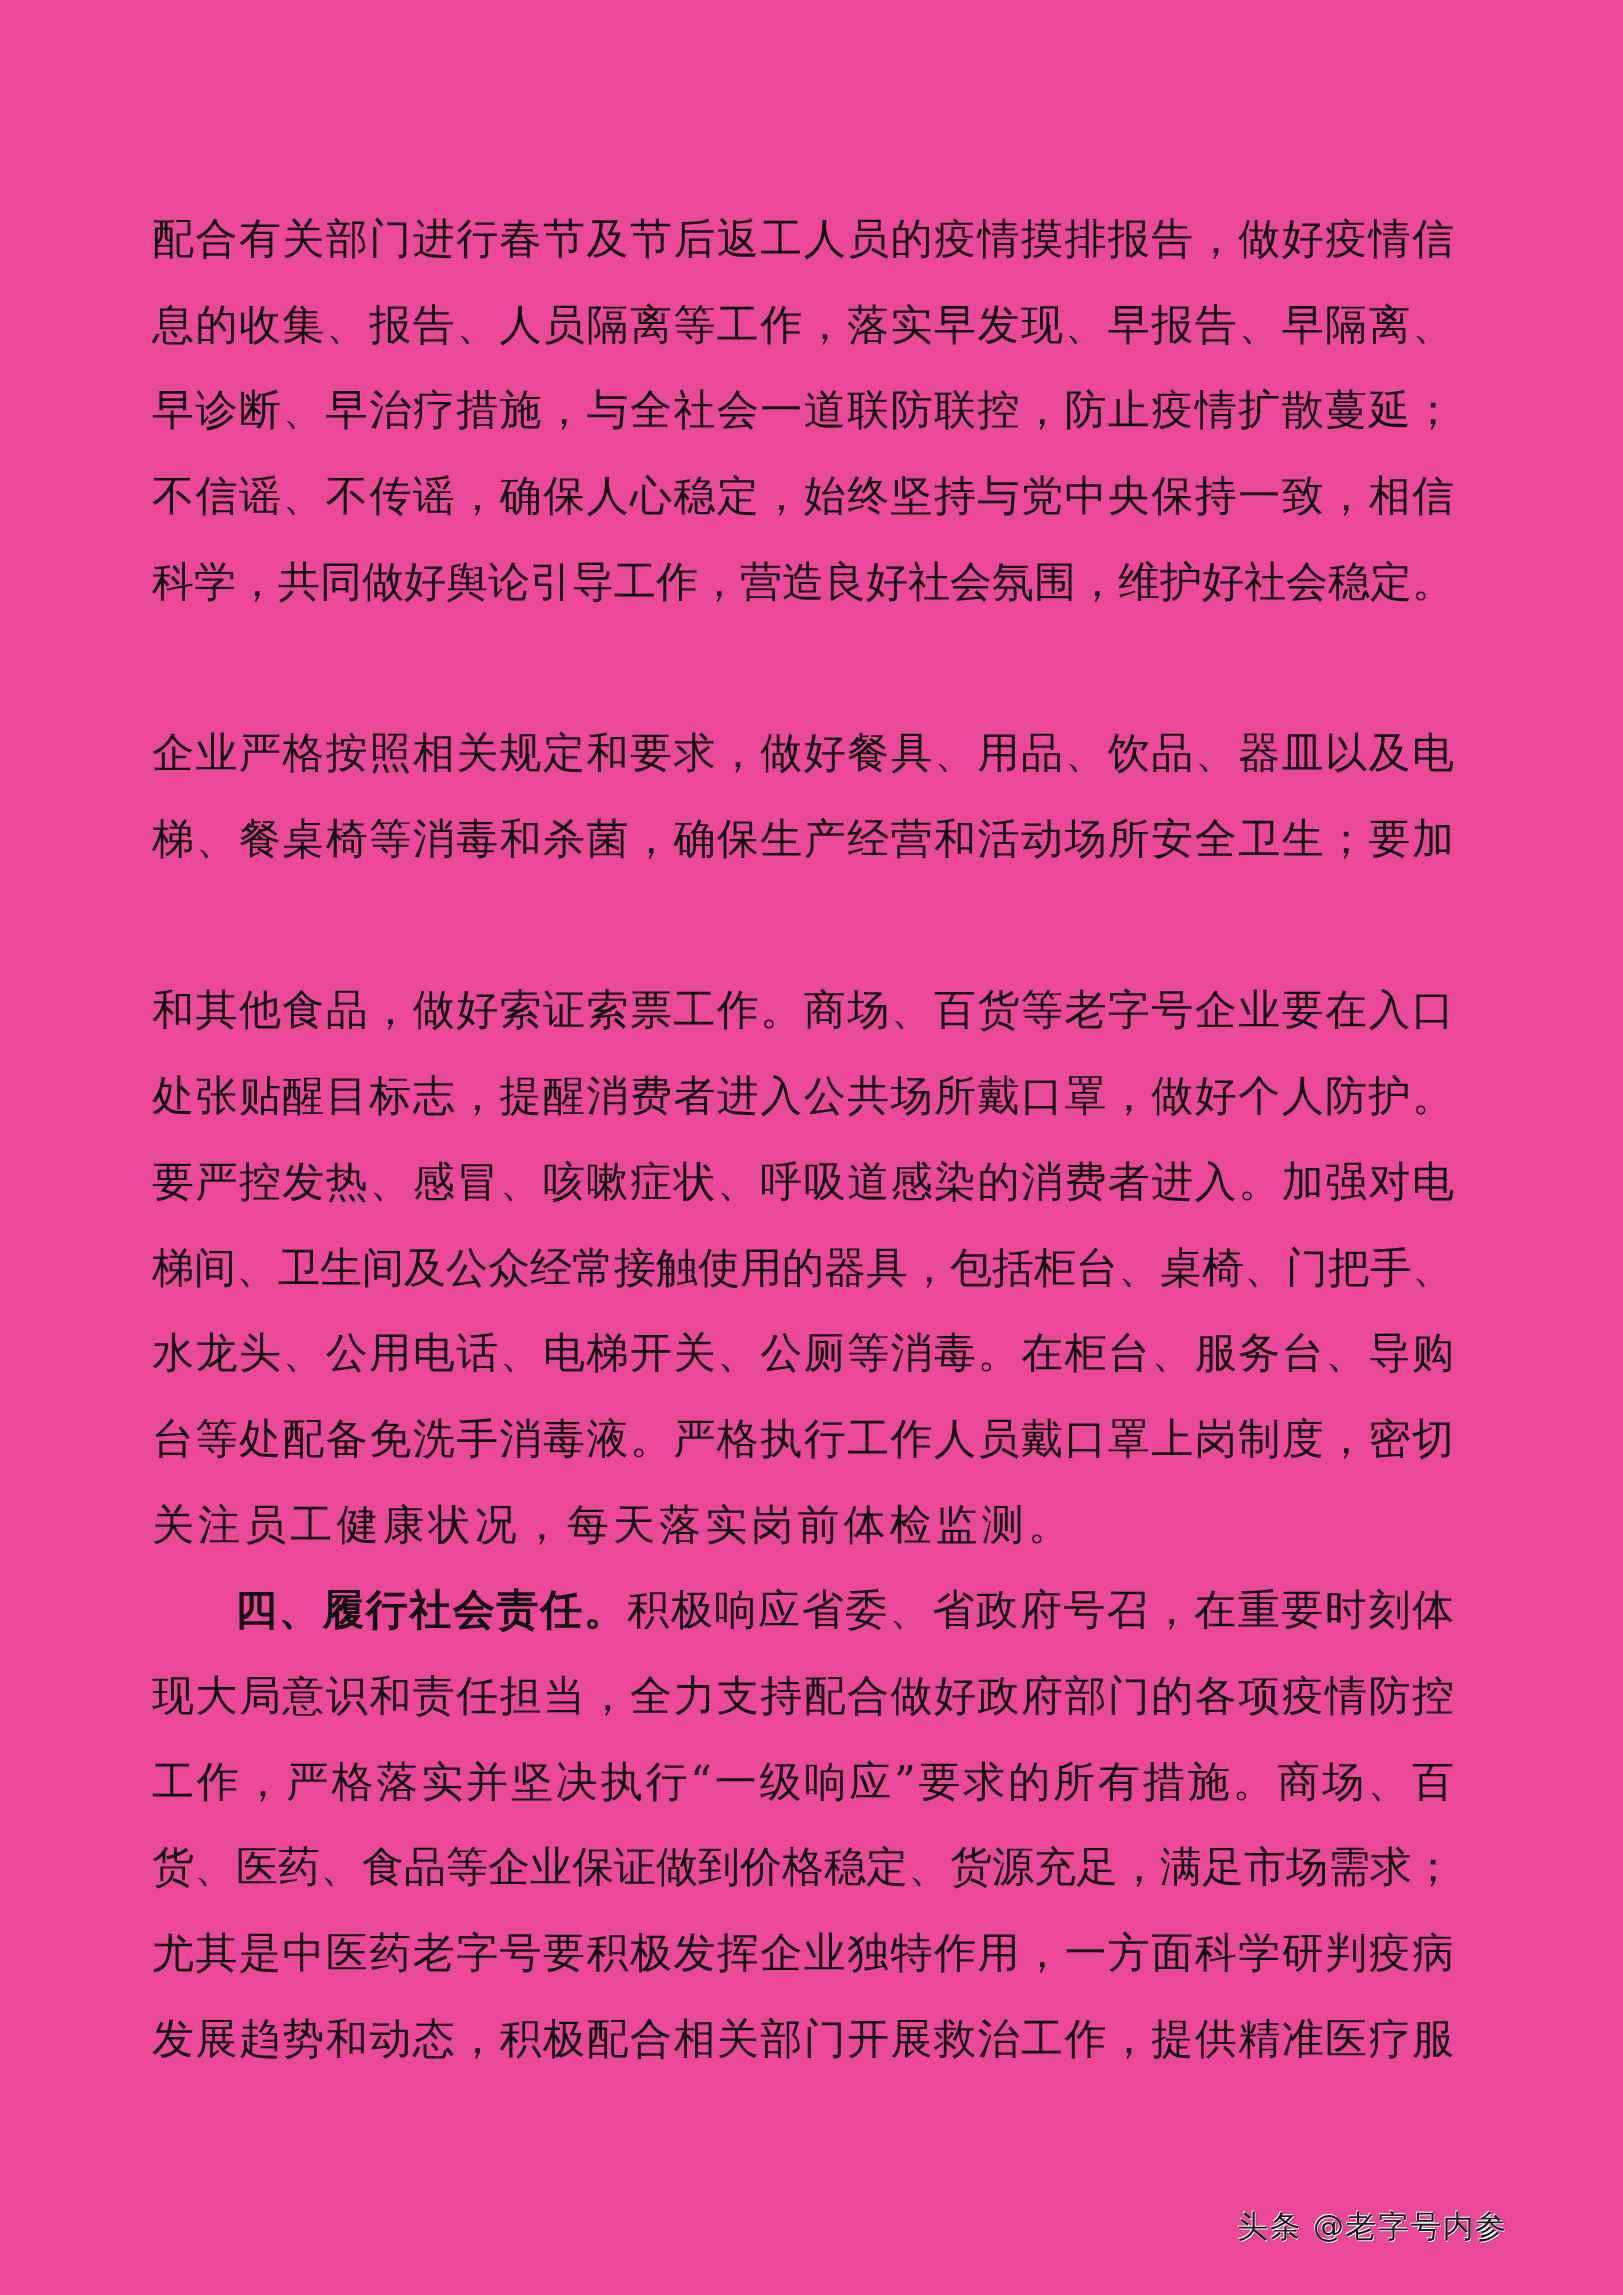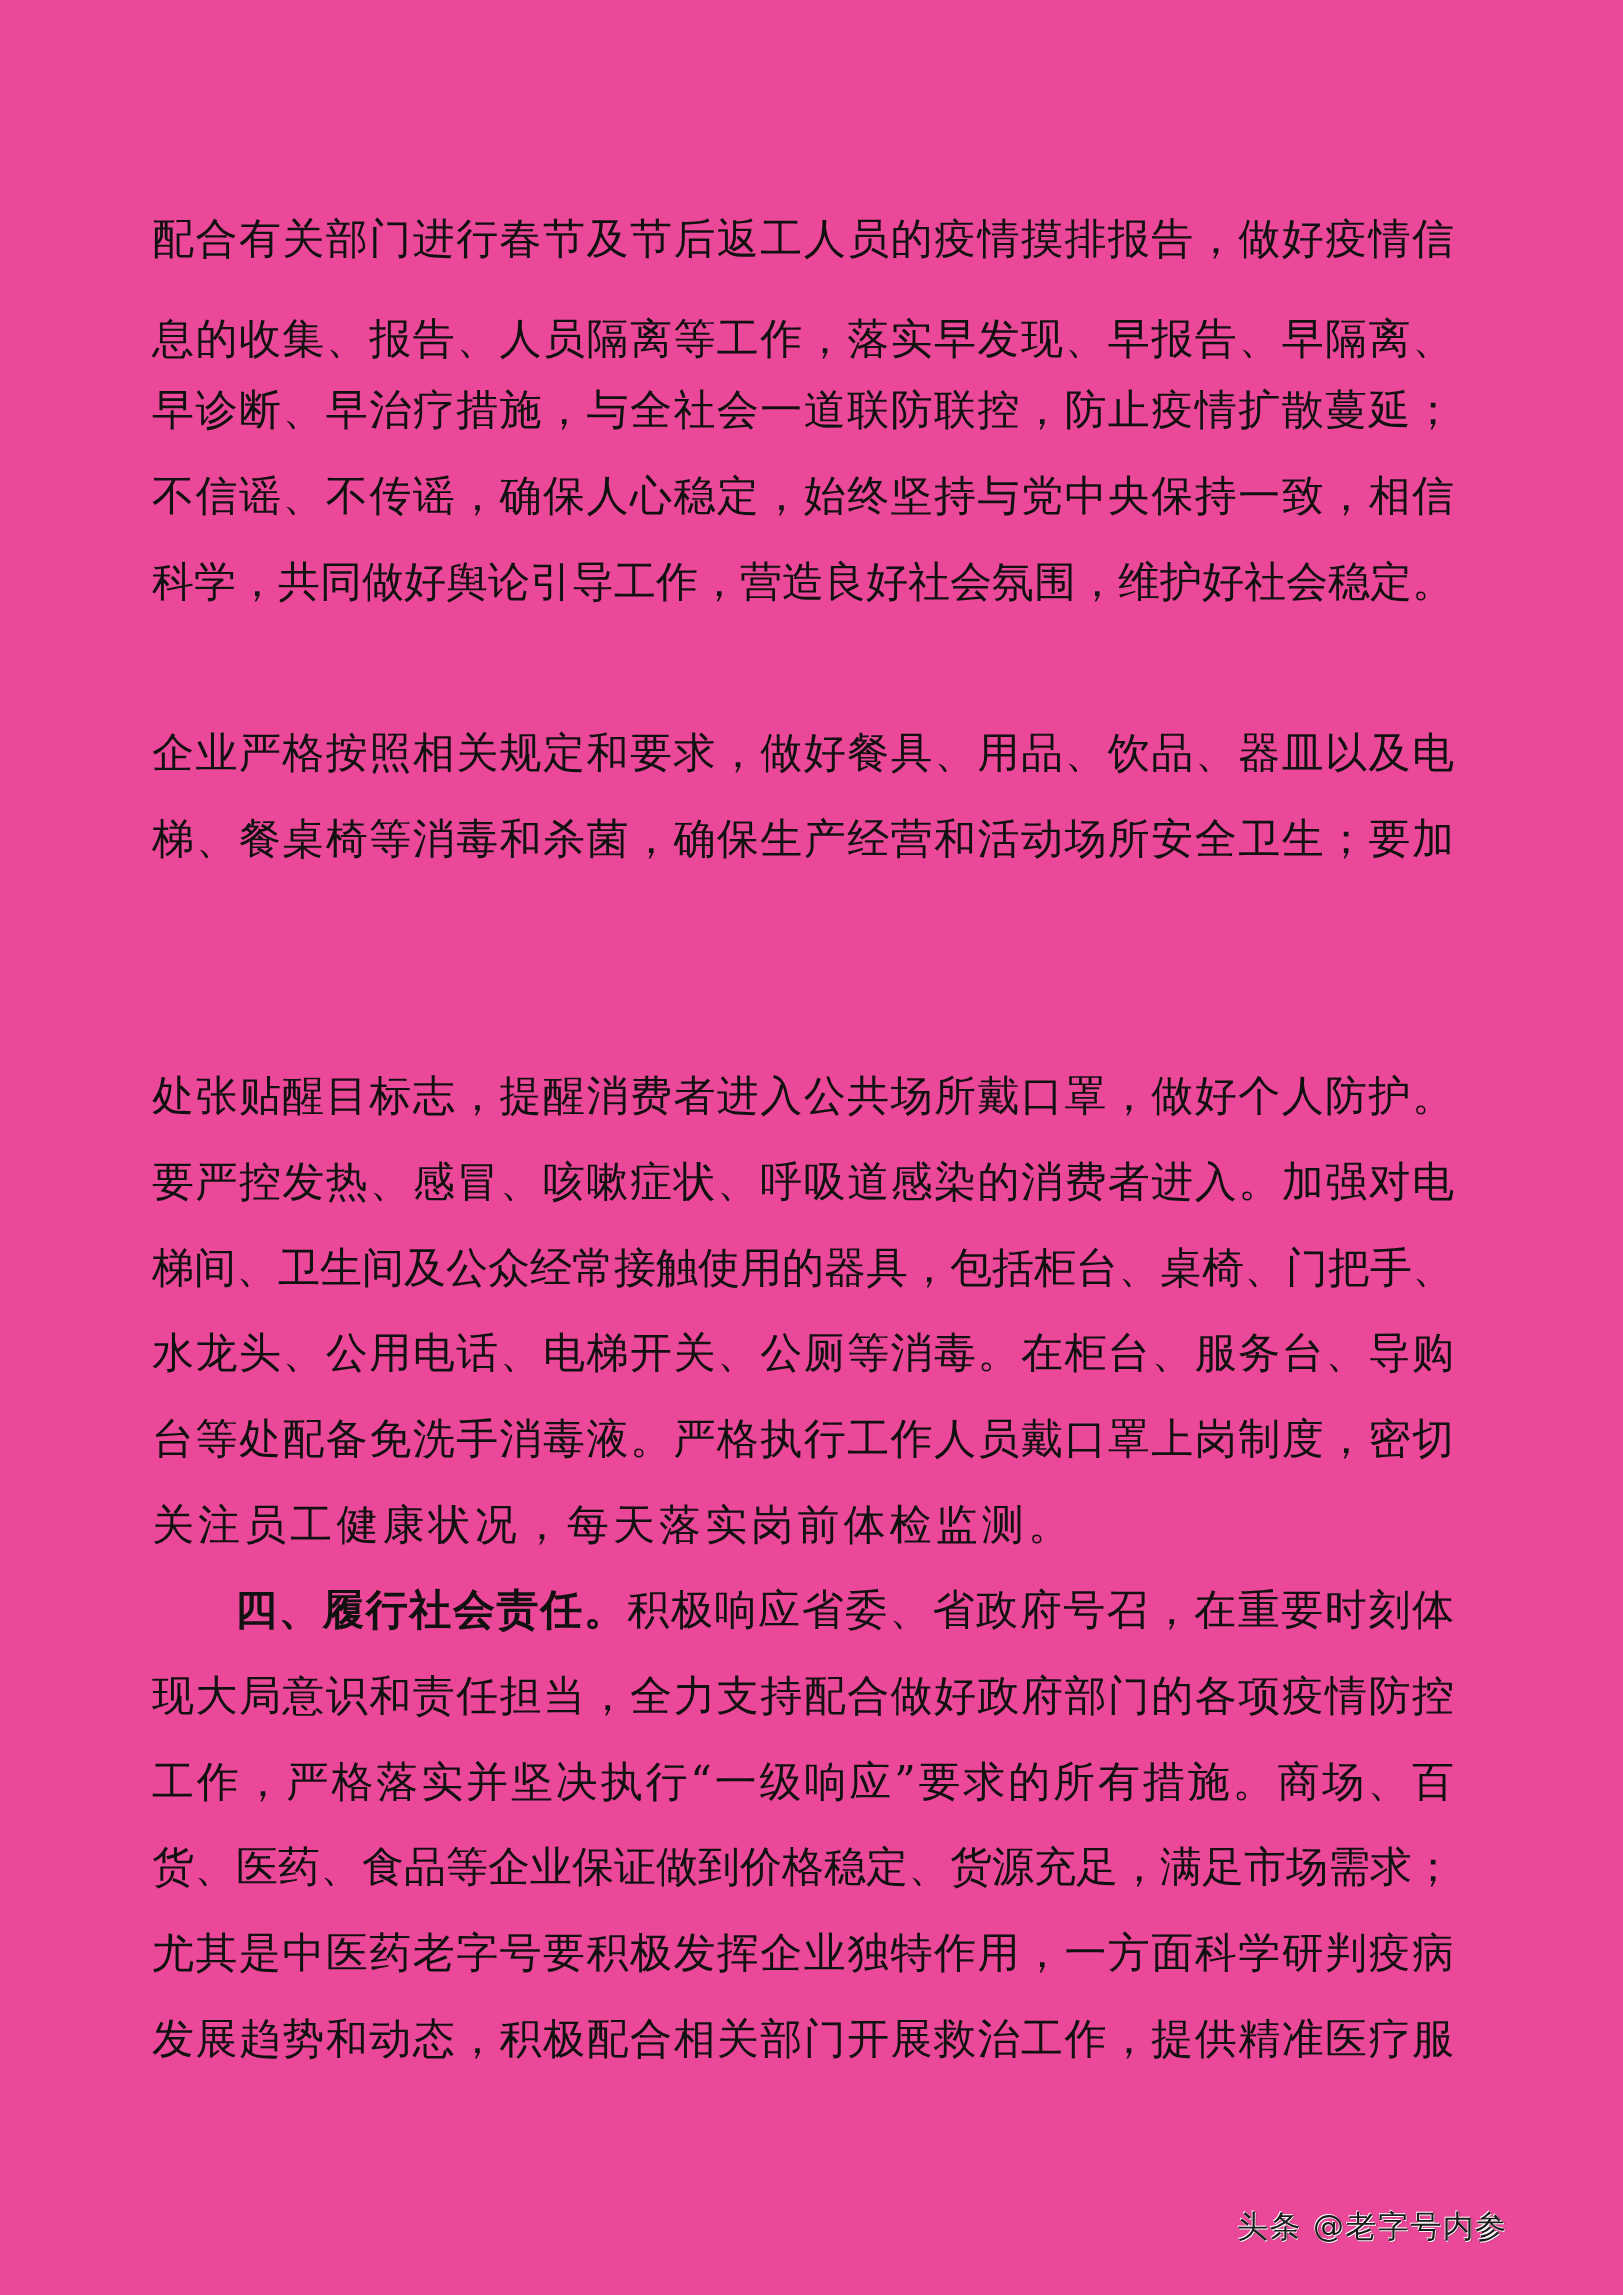--- a/index.html
+++ b/index.html
@@ -57,27 +57,28 @@
       text-shadow: 0.7px 0.7px 0 #ffffff, -0.7px -0.7px 0 #ffffff, 1.4px 1.4px 1.4px rgba(0,0,0,0.35);
       white-space: nowrap;
     }
   </style>
 </head>
 <body>
 
 <div class="page">
 
   <div class="line" style="top: 208px; letter-spacing: 0px;">配合有关部门进行春节及节后返工人员的疫情摸排报告，做好疫情信</div>
-  <div class="line" style="top: 308px; letter-spacing: 0px;">息的收集、报告、人员隔离等工作，落实早发现、早报告、早隔离、</div>
+  <div class="line" style="top: 294px; letter-spacing: 0px;">息的收集、报告、人员隔离等工作，落实早发现、早报告、早隔离、</div>
   <div class="line" style="top: 379px; letter-spacing: 0px;">早诊断、早治疗措施，与全社会一道联防联控，防止疫情扩散蔓延；</div>
   <div class="line" style="top: 465px; letter-spacing: 0px;">不信谣、不传谣，确保人心稳定，始终坚持与党中央保持一致，相信</div>
   <div class="line" style="top: 551px; letter-spacing: 0px;">科学，共同做好舆论引导工作，营造良好社会氛围，维护好社会稳定。</div>
 
   <div class="line" style="top: 722px; letter-spacing: 0px;">企业严格按照相关规定和要求，做好餐具、用品、饮品、器皿以及电</div>
   <div class="line" style="top: 808px; letter-spacing: 0px;">梯、餐桌椅等消毒和杀菌，确保生产经营和活动场所安全卫生；要加</div>
+  <div class="line" style="top: 979px; letter-spacing: 0px;">和其他食品，做好索证索票工作。商场、百货等老字号企业要在入口</div>
   <div class="line" style="top: 1065px; letter-spacing: 0px;">处张贴醒目标志，提醒消费者进入公共场所戴口罩，做好个人防护。</div>
   <div class="line" style="top: 1151px; letter-spacing: 0px;">要严控发热、感冒、咳嗽症状、呼吸道感染的消费者进入。加强对电</div>
   <div class="line" style="top: 1237px; letter-spacing: 0px;">梯间、卫生间及公众经常接触使用的器具，包括柜台、桌椅、门把手、</div>
   <div class="line" style="top: 1322px; letter-spacing: 0px;">水龙头、公用电话、电梯开关、公厕等消毒。在柜台、服务台、导购</div>
   <div class="line" style="top: 1408px; letter-spacing: 0px;">台等处配备免洗手消毒液。严格执行工作人员戴口罩上岗制度，密切</div>
   <div class="line last" style="top:1494px">关注员工健康状况，每天落实岗前体检监测。</div>
 
   <div class="line indent" style="top: 1579px; letter-spacing: 0px;"><span class="heading">四、履行社会责任。</span><span>积极响应省委、省政府号召，在重要时刻体</span></div>
   <div class="line" style="top: 1665px; letter-spacing: 0px;">现大局意识和责任担当，全力支持配合做好政府部门的各项疫情防控</div>
   <div class="line" style="top: 1751px; letter-spacing: 0px;">工作，严格落实并坚决执行“一级响应”要求的所有措施。商场、百</div>

